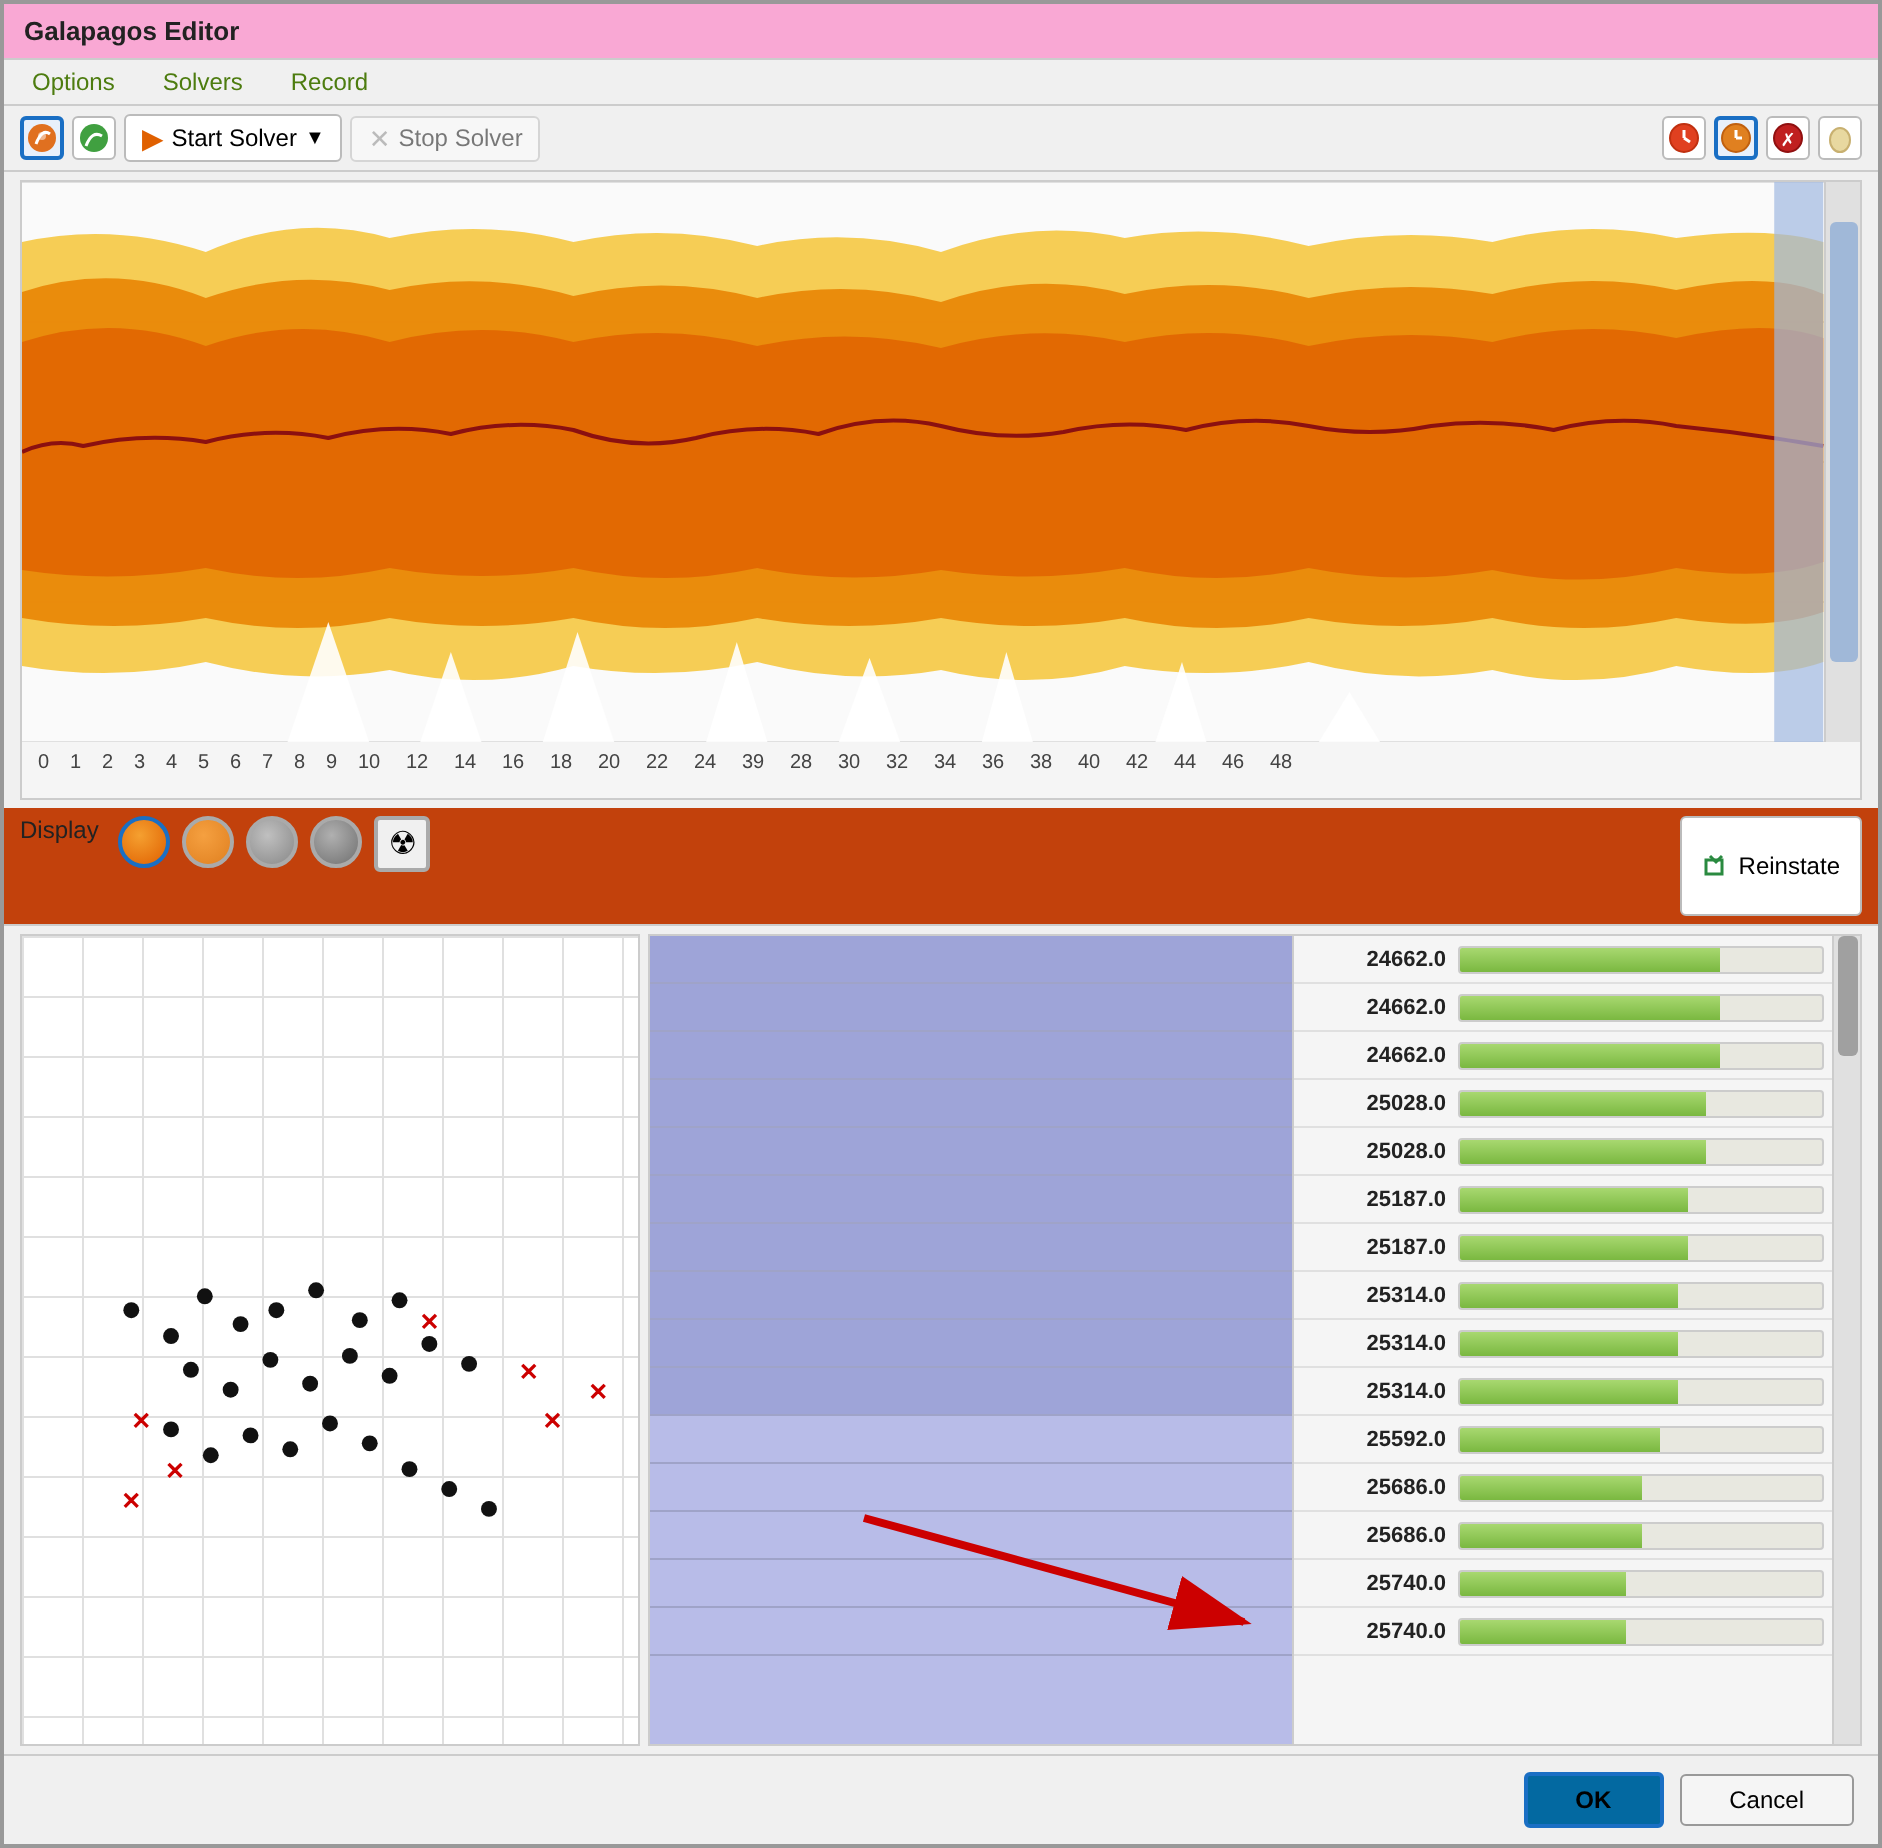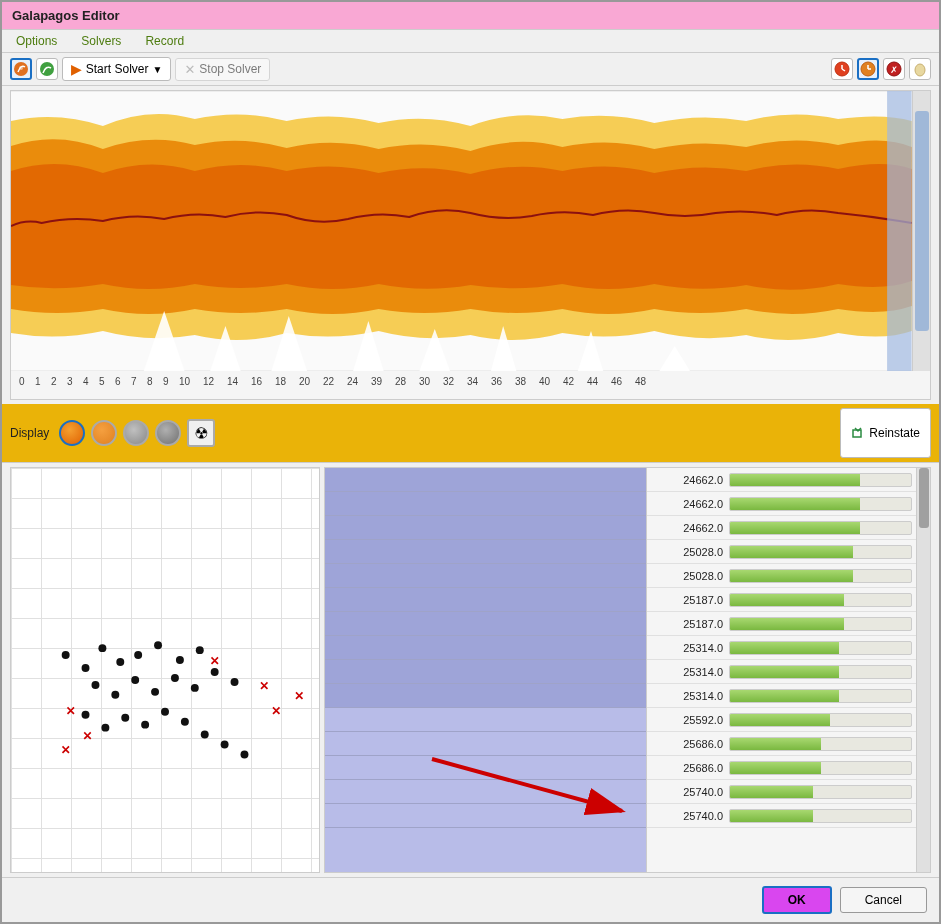--- a/index.html
+++ b/index.html
@@ -114,23 +114,22 @@
       left: 2px;
       width: 14px;
       height: 220px;
       background: #a0b8d8;
       border-radius: 3px;
     }
 
     
     .display-bar {
       display: flex;
-      align-items: center;
       padding: 4px 8px;
-      background: #eab308;
+      background: #c2410c;
       border-bottom: 1px solid #ccc;
       gap: 6px;
     }
     .display-label { font-size: 12px; color: #222; margin-right: 4px; }
     .display-btn {
       width: 26px;
       height: 26px;
       border-radius: 50%;
       border: 2px solid #aaa;
       cursor: pointer;
@@ -168,20 +167,21 @@
       position: relative;
       overflow: hidden;
     }
     .right-panel {
       flex: 1;
       display: flex;
       background: #fff;
       border: 1px solid #ccc;
       overflow: hidden;
       position: relative;
+      font-weight: bold;
     }
     .gene-list {
       flex: 1;
       overflow-y: auto;
       background: #b8bce8;
     }
     .gene-row {
       height: 24px;
       background: #b8bce8;
       border-bottom: 1px solid #9fa3c8;
@@ -251,21 +251,21 @@
     .bottom-btn {
       padding: 5px 24px;
       border: 1px solid #999;
       border-radius: 3px;
       background: #f5f5f5;
       cursor: pointer;
       font-size: 12px;
     }
     .bottom-btn.primary {
       border: 2px solid #1a6fc4;
-      background: #d946ef;
+      background: #0369a1;
       font-weight: bold;
     }
 
     
     .grid-bg {
       width: 100%;
       height: 100%;
       background-image:
         linear-gradient(#e0e0e0 1px, transparent 1px),
         linear-gradient(90deg, #e0e0e0 1px, transparent 1px);

